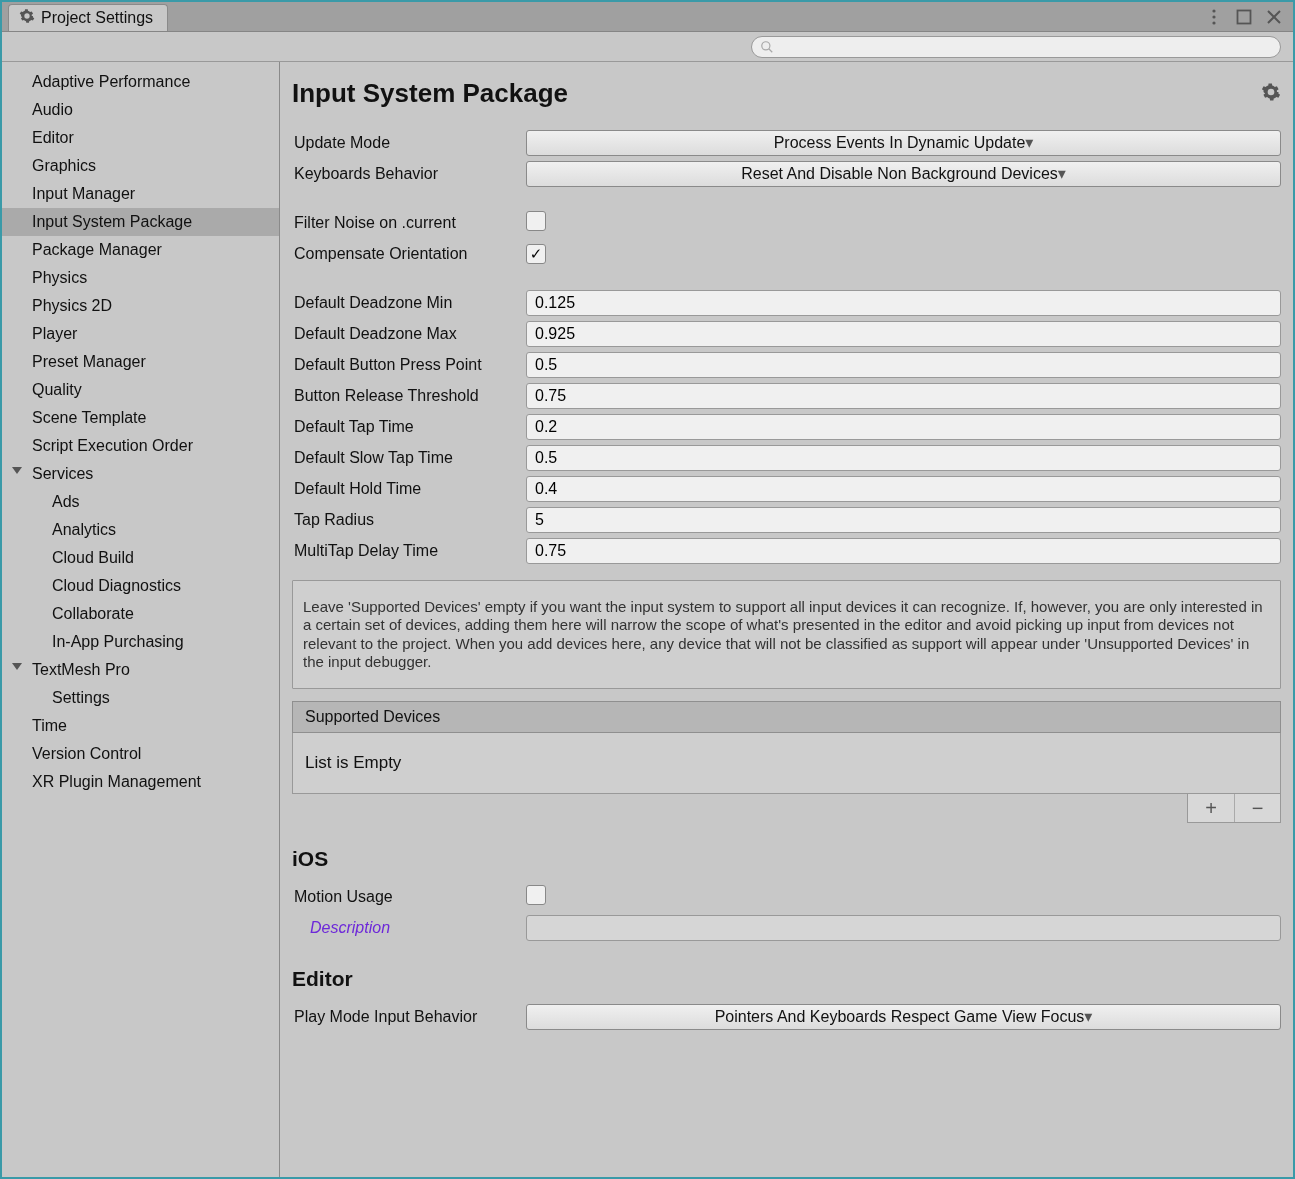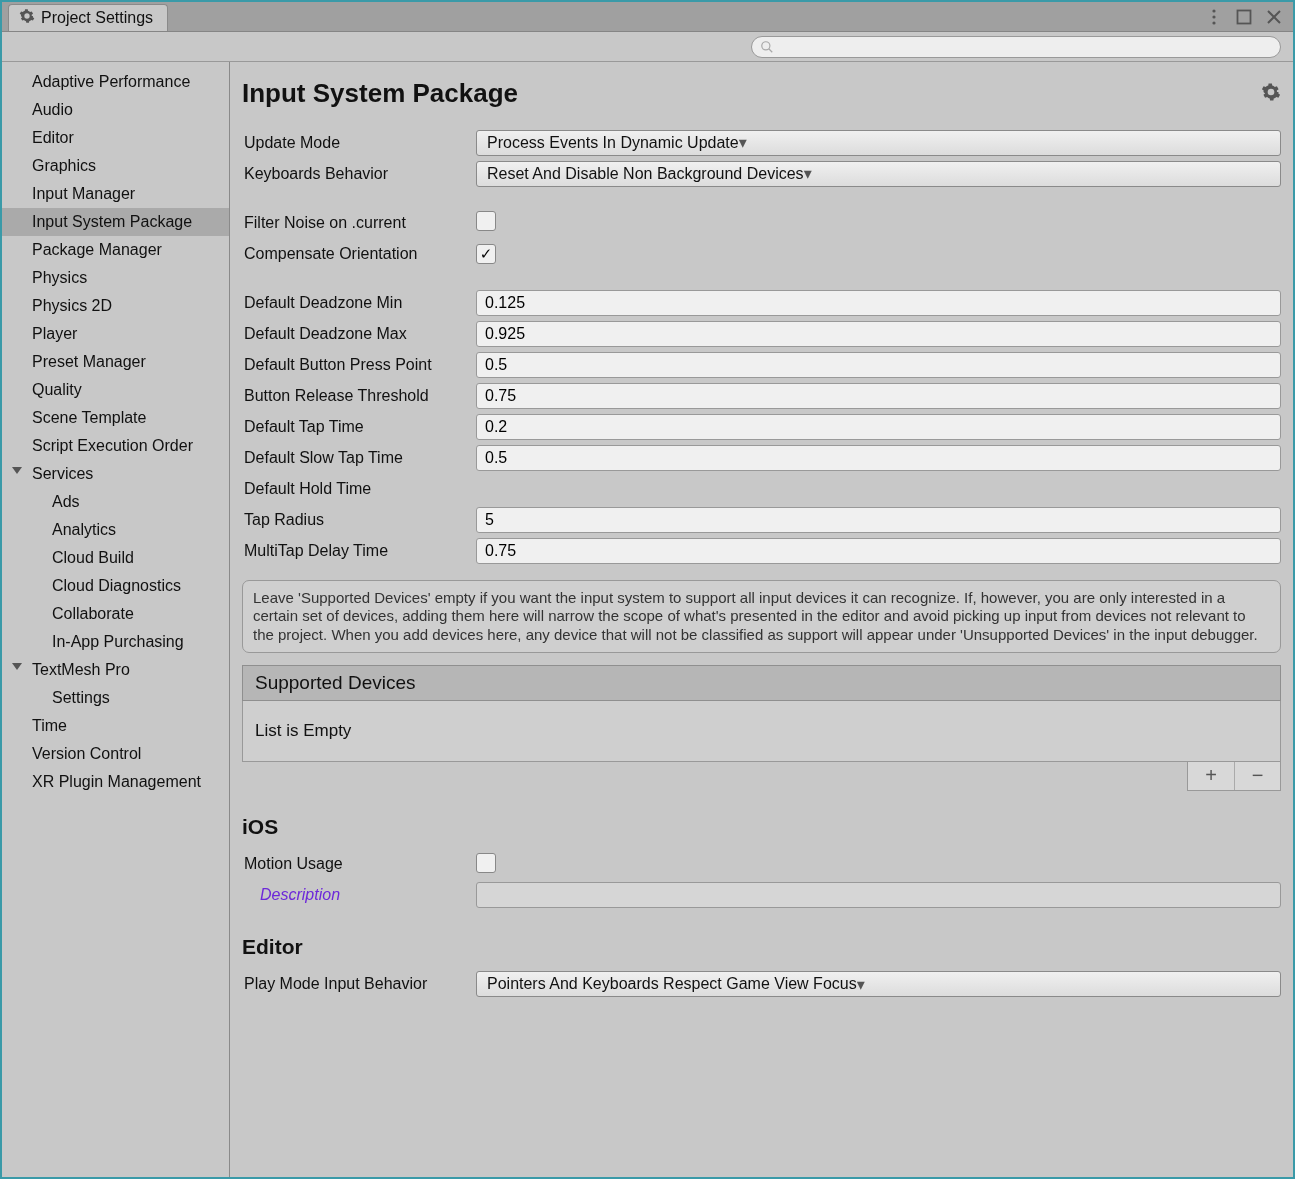--- a/index.html
+++ b/index.html
@@ -79,21 +79,21 @@
     font-size: 13px;
     padding-left: 4px;
   }
   .body {
     flex: 1;
     display: flex;
     background: #c8c8c8;
     overflow: hidden;
   }
   .sidebar {
-    width: 228px;
+    width: 278px;
     background: #c8c8c8;
     border-right: 1px solid #8a8a8a;
     padding: 6px 0;
     overflow-y: auto;
     font-size: 16px;
   }
   .side-item {
     padding: 3px 6px 3px 30px;
     cursor: default;
     line-height: 22px;
@@ -143,21 +143,21 @@
   .field-label.indent { padding-left: 18px; color:#6d28d9;font-style:italic; }
   .field-control { flex: 1; }
   .select {
     width: 100%;
     height: 26px;
     background: linear-gradient(#f0f0f0,#dcdcdc);
     border: 1px solid #8a8a8a;
     border-radius: 3px;
     display: flex;
     align-items: center;
-    justify-content: flex-start;
+    justify-content: center;
     padding: 0 10px;
     font-size: 16px;
   }
   .select .chev { color:#555; }
   .txt {
     width: 100%;
     height: 26px;
     background: #f0f0f0;
     border: 1px solid #999;
     border-radius: 3px;
@@ -176,33 +176,33 @@
   }
   .chk.checked::after {
     content: "✓";
     font-size: 15px;
     color: #000;
   }
   .spacer { height: 18px; }
   .info-box {
     background: #cfcfcf;
     border: 1px solid #999;
-    border-radius: 7px;
-    padding: 8px 10px;
+    border-radius: 1px;
+    padding: 17px 10px;
     font-size: 15px;
     color: #333;
     margin-top: 14px;
     line-height: 1.22;
   }
   .list-section { margin-top: 4px; }
   .list-header {
     background: #b6b6b6;
     border: 1px solid #8f8f8f;
     padding: 6px 12px;
-    font-size: 19px;
+    font-size: 16px;
     margin-top: 12px;
   }
   .list-body {
     background: #cfcfcf;
     border: 1px solid #999;
     border-top: none;
     padding: 20px 12px;
     font-size: 17px;
   }
   .list-footer {
@@ -372,20 +372,21 @@
         <div class="field-row">
           <div class="field-label">Default Tap Time</div>
           <div class="field-control"><input class="txt" value="0.2" style=""></div>
         </div>
         <div class="field-row">
           <div class="field-label">Default Slow Tap Time</div>
           <div class="field-control"><input class="txt" value="0.5" style=""></div>
         </div>
         <div class="field-row">
           <div class="field-label">Default Hold Time</div>
+          <div class="field-control"><input class="txt" value="0.4" style=""></div>
         </div>
         <div class="field-row">
           <div class="field-label">Tap Radius</div>
           <div class="field-control"><input class="txt" value="5" style=""></div>
         </div>
         <div class="field-row">
           <div class="field-label">MultiTap Delay Time</div>
           <div class="field-control"><input class="txt" value="0.75" style=""></div>
         </div>
 

